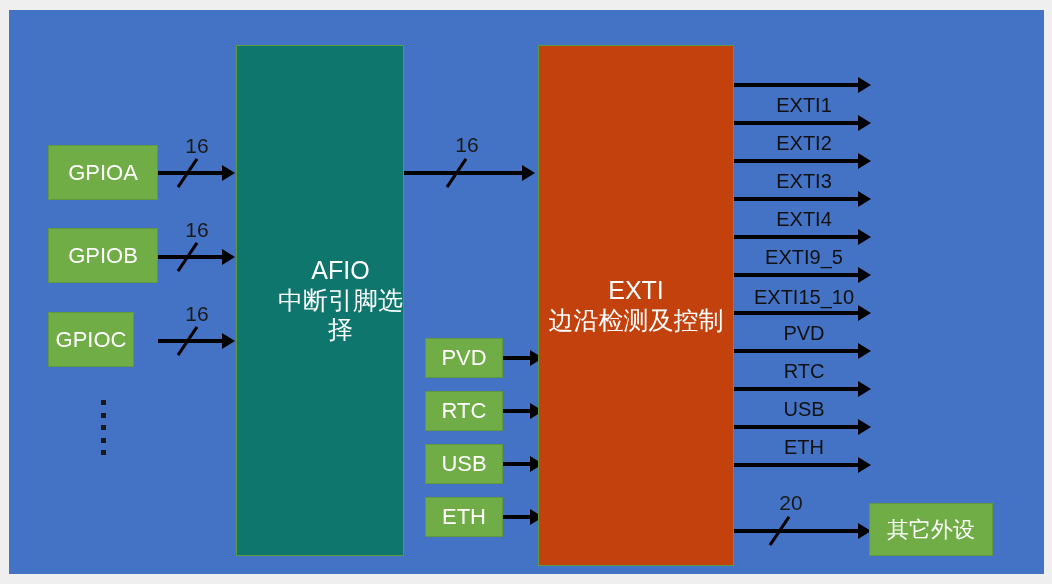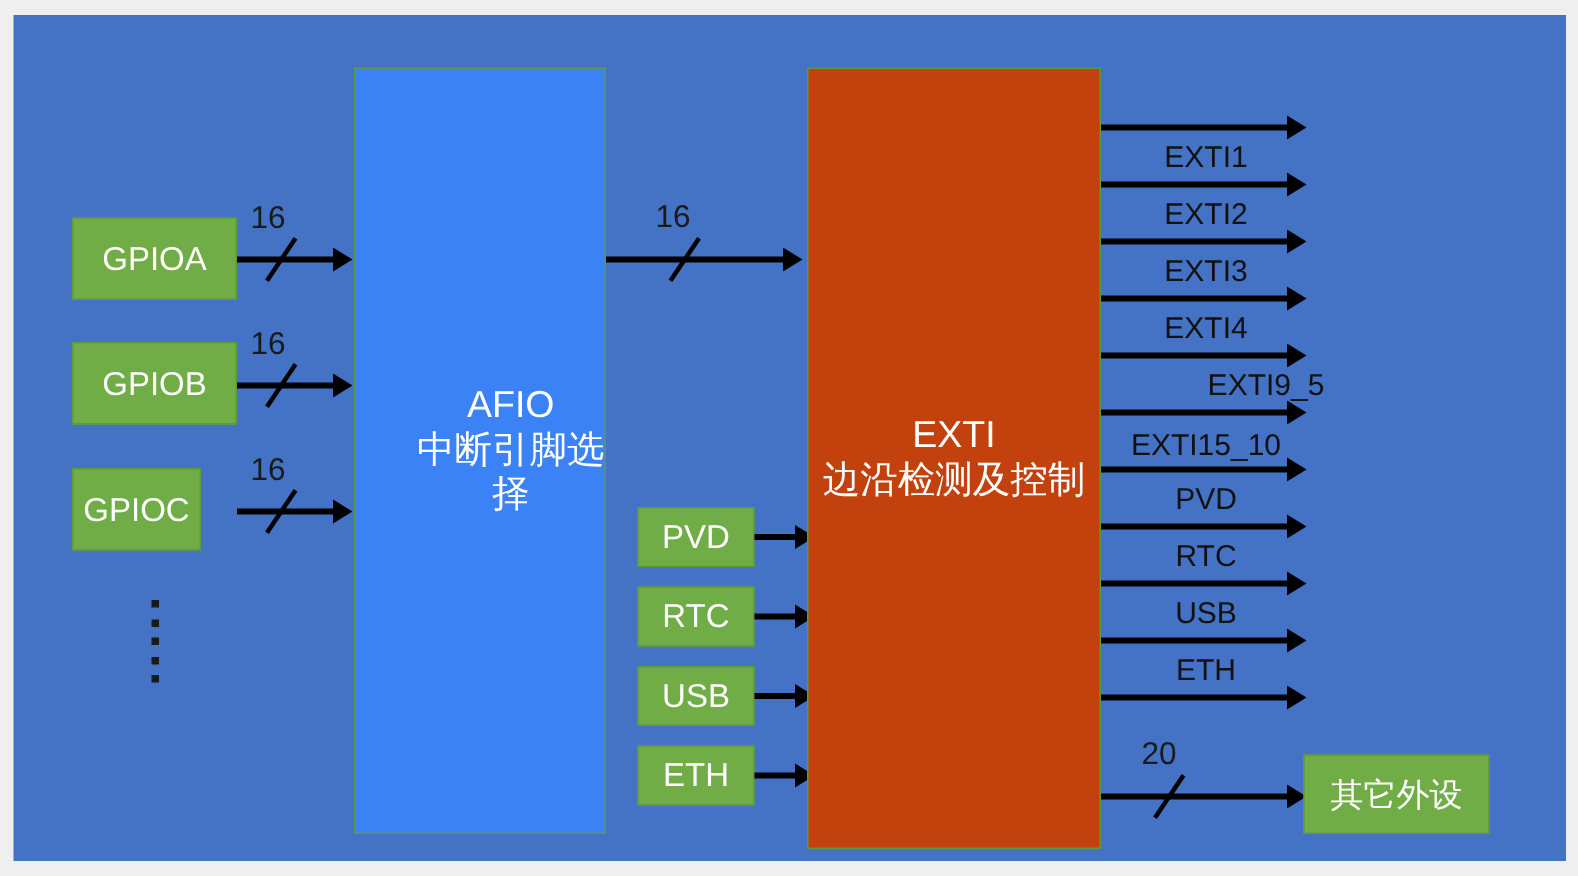--- a/index.html
+++ b/index.html
@@ -40,21 +40,21 @@
     text-align: center;
     line-height: 1.18;
     white-space: pre-line;
   }
   .box-green {
     background: #70ad47;
     border: 1px solid #61993c;
     font-size: 22px;
   }
   .box-red {
-    background: #3b82f6;
+    background: #0f766e;
     border: 1px solid #5b9a41;
     font-size: 25px;
     padding-left: 41px;
   }
   .box-orange {
     background: #c2410c;
     border: 1px solid #5b9a41;
     font-size: 25px;
   }
   .box-teal {
@@ -89,21 +89,21 @@
     width: 3px;
     height: 34px;
     background: #000000;
     transform: rotate(34deg);
   }
 
   .wirelabel {
     position: absolute;
     color: #1a1a1a;
     font-size: 21px;
-    text-align: left;
+    text-align: center;
     white-space: nowrap;
   }
   .siglabel {
     position: absolute;
     color: #111111;
     font-size: 20px;
     text-align: center;
     white-space: nowrap;
   }
   .dots {
@@ -198,21 +198,21 @@
     <div class="arrow" style="left:725px; top:149px; width:125px;"></div>
     <div class="siglabel" style="left:725px; top:122px; width:140px;">EXTI2</div>
 
     <div class="arrow" style="left:725px; top:187px; width:125px;"></div>
     <div class="siglabel" style="left:725px; top:160px; width:140px;">EXTI3</div>
 
     <div class="arrow" style="left:725px; top:225px; width:125px;"></div>
     <div class="siglabel" style="left:725px; top:198px; width:140px;">EXTI4</div>
 
     <div class="arrow" style="left:725px; top:263px; width:125px;"></div>
-    <div class="siglabel" style="left:725px; top:236px; width:140px;padding-left:40px;">EXTI9_5</div>
+    <div class="siglabel" style="left:725px; top:236px; width:140px;">EXTI9_5</div>
 
     <div class="arrow" style="left:725px; top:301px; width:125px;"></div>
     <div class="siglabel" style="left:725px; top:276px; width:140px;">EXTI15_10</div>
 
     <div class="arrow" style="left:725px; top:339px; width:125px;"></div>
     <div class="siglabel" style="left:725px; top:312px; width:140px;">PVD</div>
 
     <div class="arrow" style="left:725px; top:377px; width:125px;"></div>
     <div class="siglabel" style="left:725px; top:350px; width:140px;">RTC</div>
 

